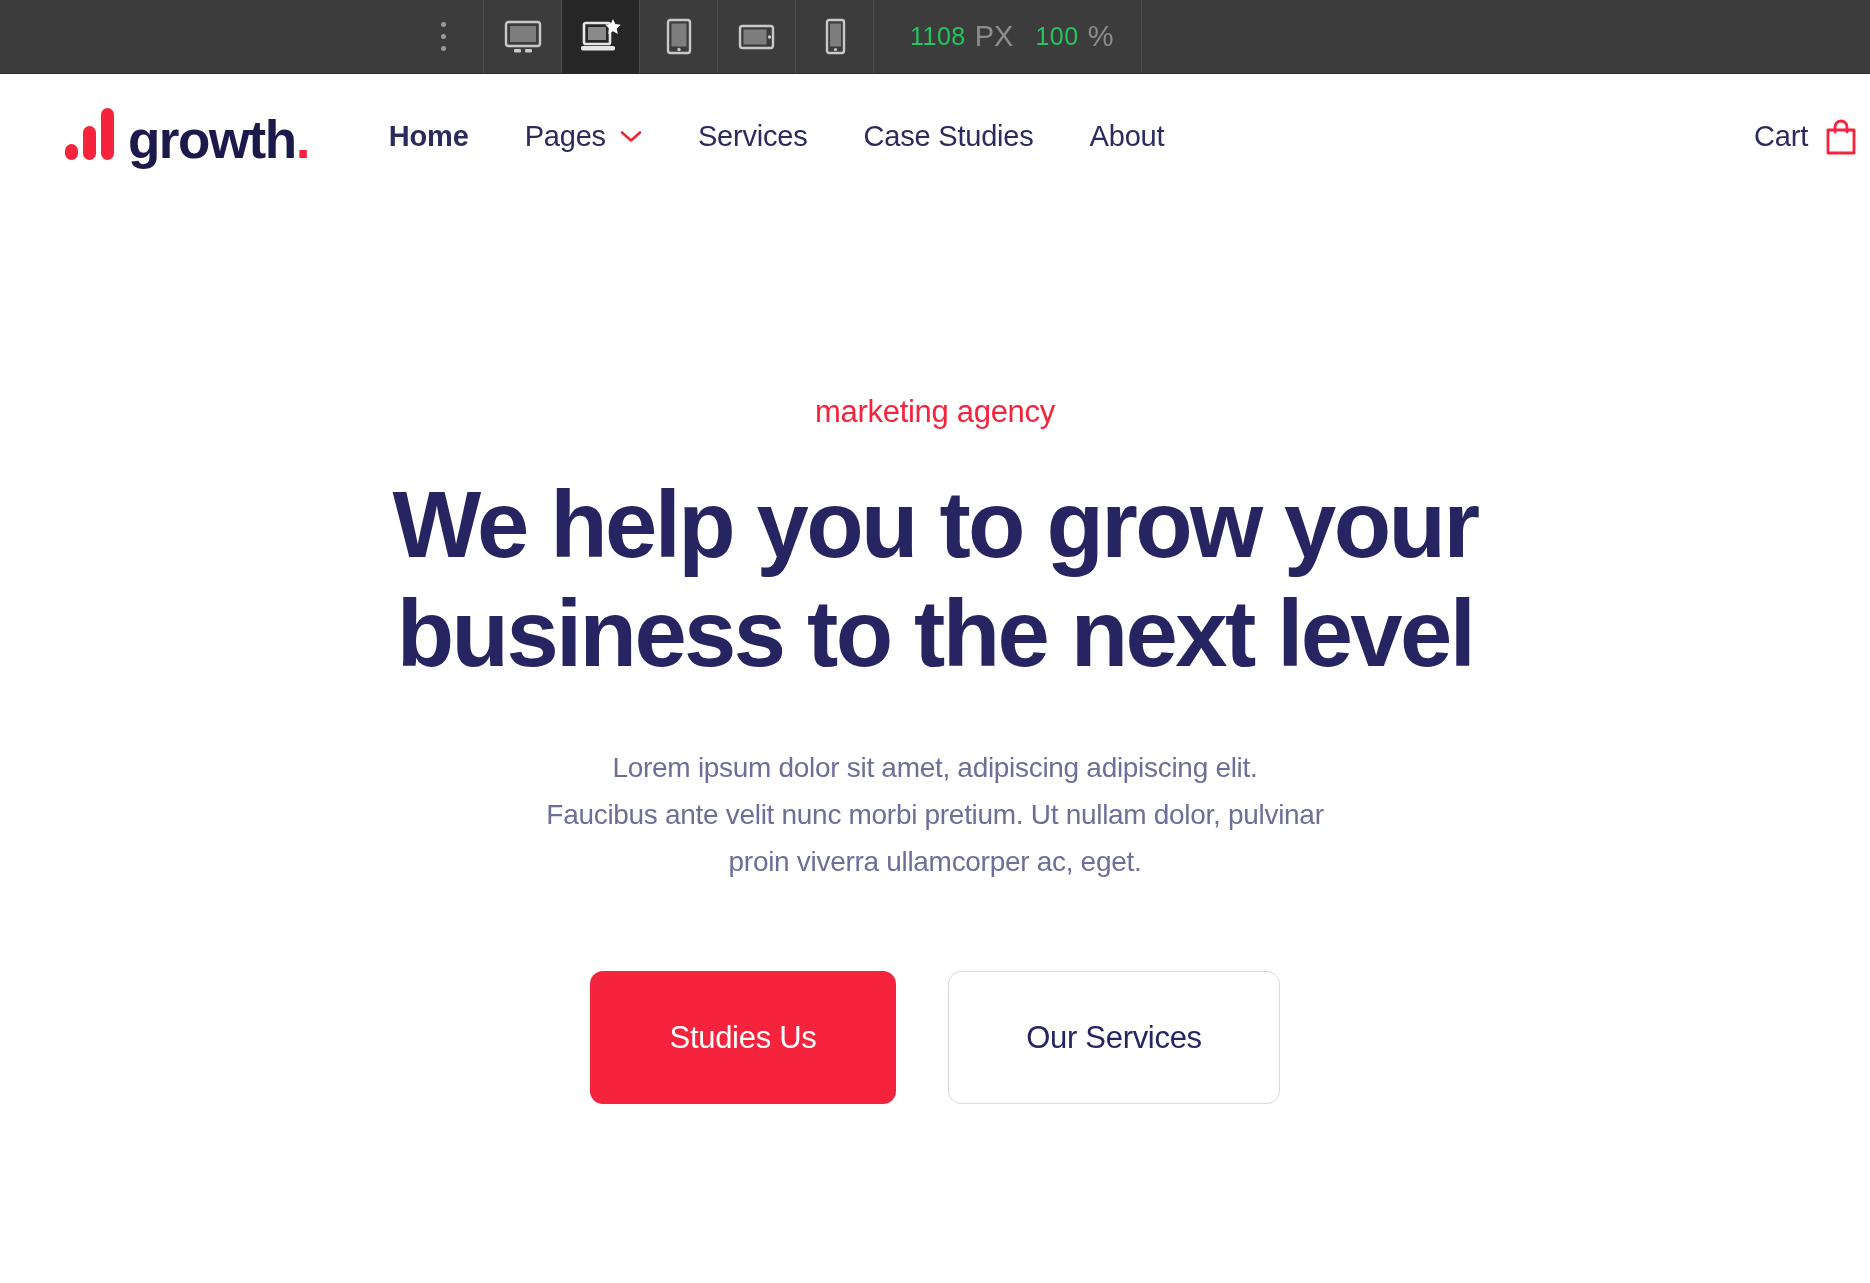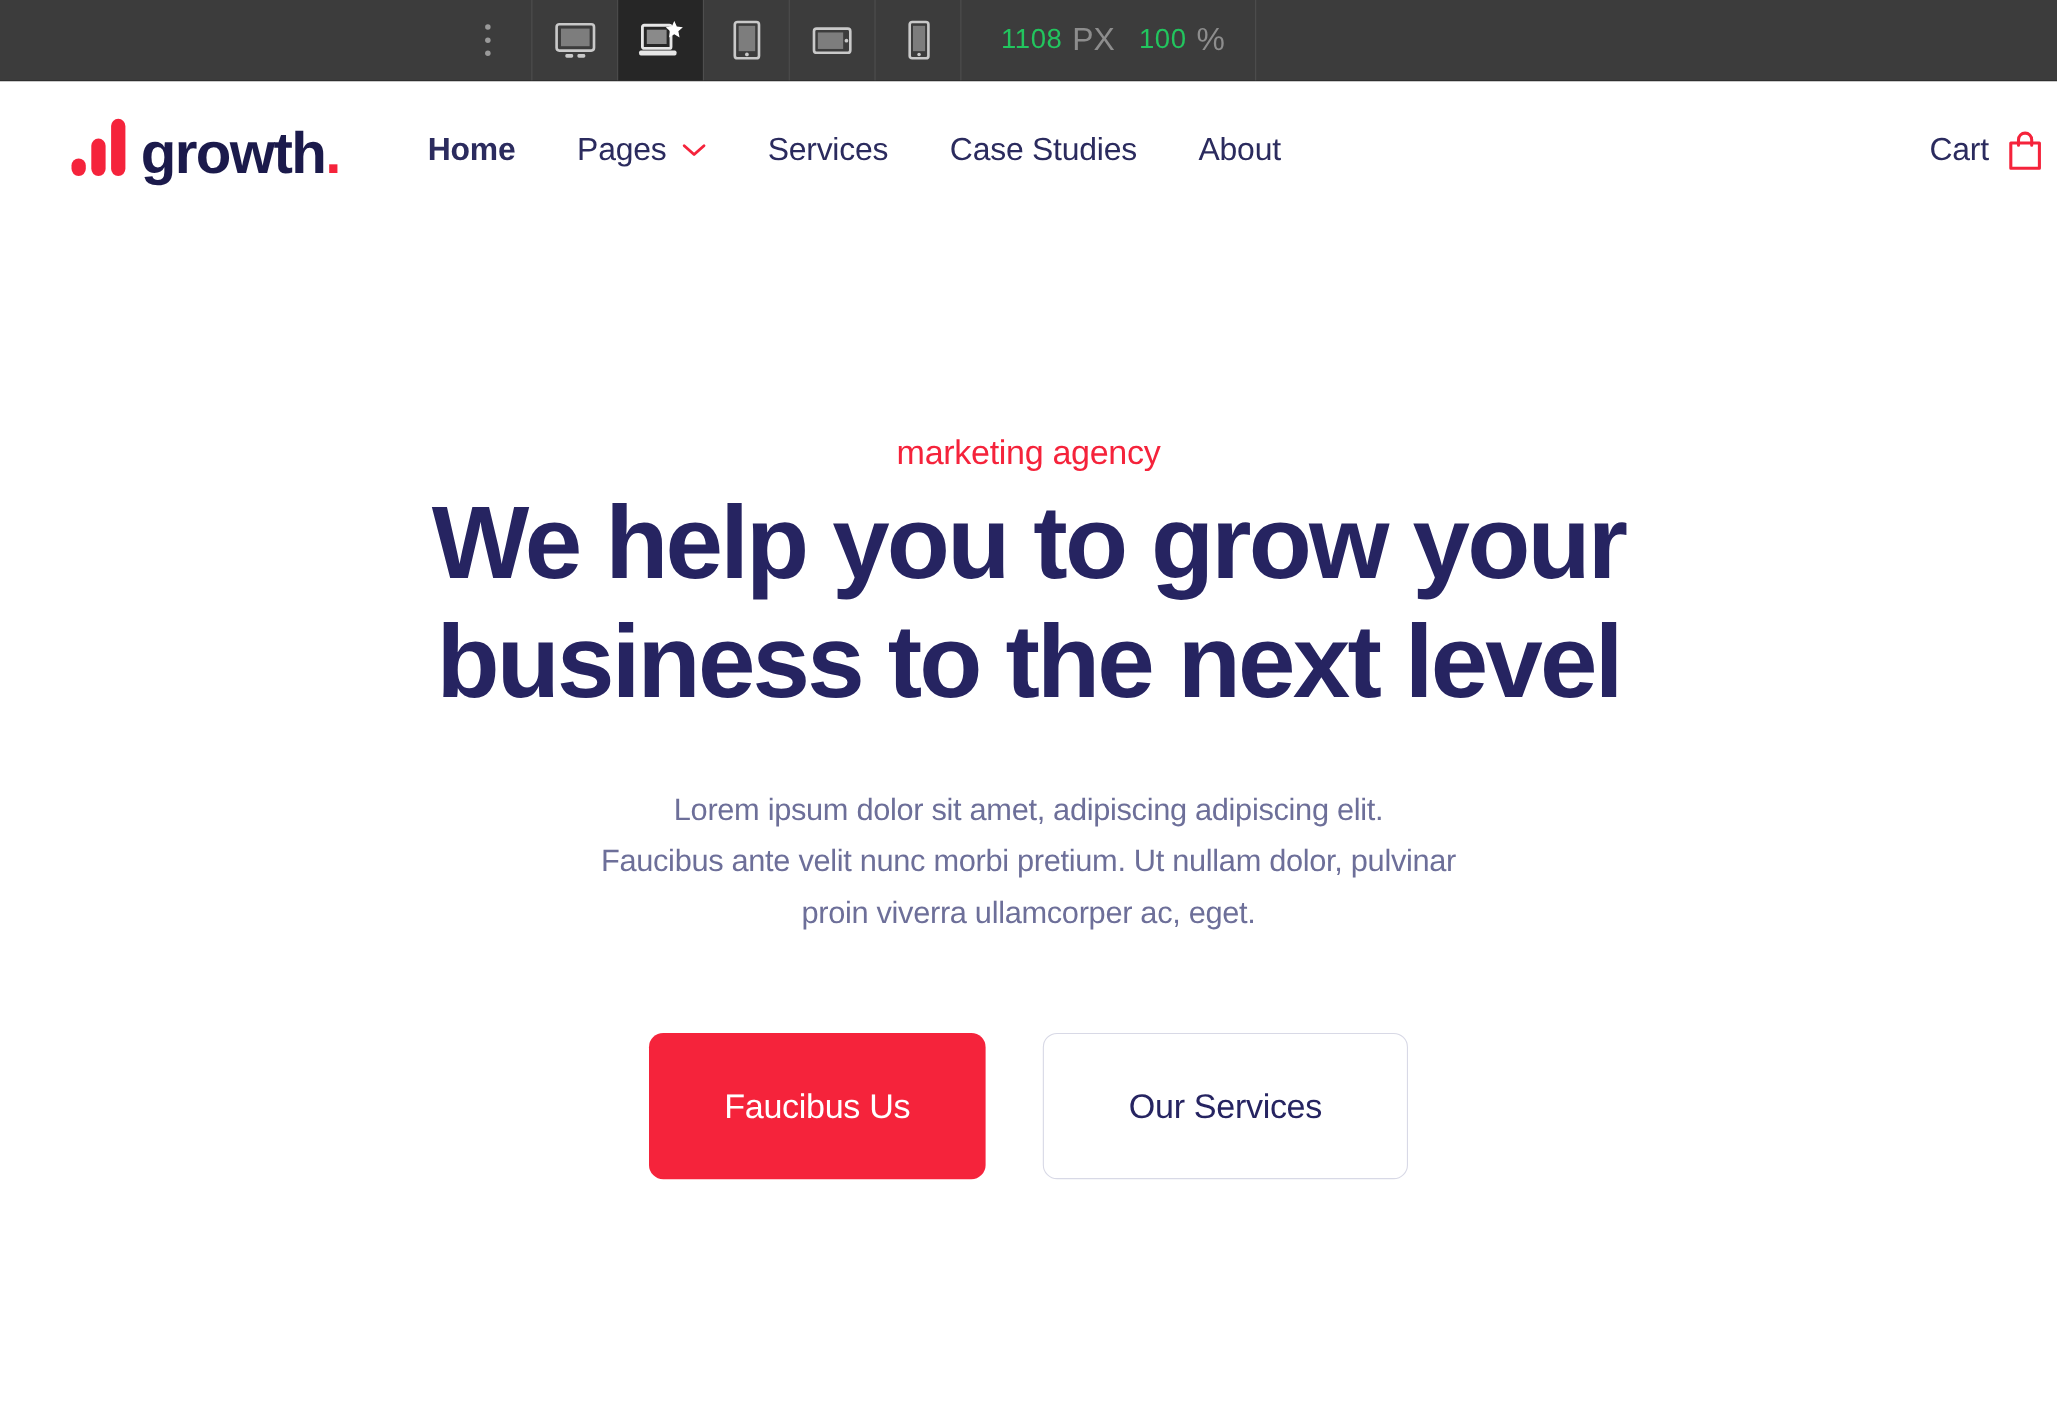--- a/index.html
+++ b/index.html
@@ -166,21 +166,21 @@
 
   
   .hero {
     padding-top: 195px;
     text-align: center;
   }
   .eyebrow {
     font-size: 31px;
     color: #f5233b;
     letter-spacing: -0.3px;
-    margin: 0 0 8px 0;
+    margin: 0 0 40px 0;
   }
   .hero-title {
     font-size: 94px;
     font-weight: 700;
     color: #262461;
     letter-spacing: -2.6px;
     line-height: 1.16;
     margin: 0 auto;
     max-width: 1250px;
   }
@@ -342,21 +342,21 @@
     </h1>
 
     <p class="hero-sub">
       <span>Lorem ipsum dolor sit amet, adipiscing adipiscing elit.</span><br>
       <span>Faucibus ante velit nunc morbi pretium. Ut nullam dolor, pulvinar</span><br>
       <span>proin viverra ullamcorper ac, eget.</span>
     </p>
 
     <div class="cta-row">
       <div class="btn btn-primary">
-        <span>Faucibus Us</span>
+        <span>Studies Us</span>
       </div>
       <div class="btn btn-secondary">
         <span>Our Services</span>
       </div>
     </div>
   </section>
 
 </div>
 
 </body></html>

